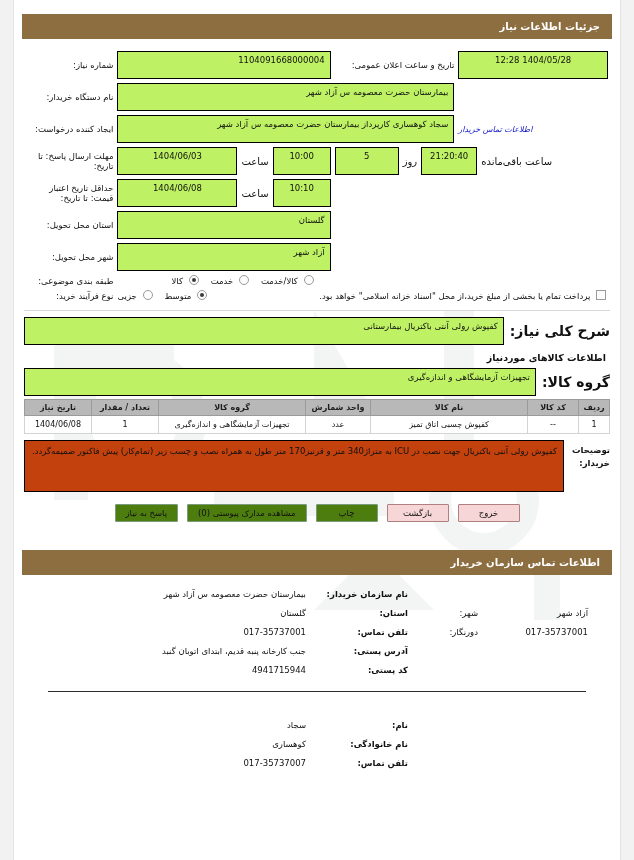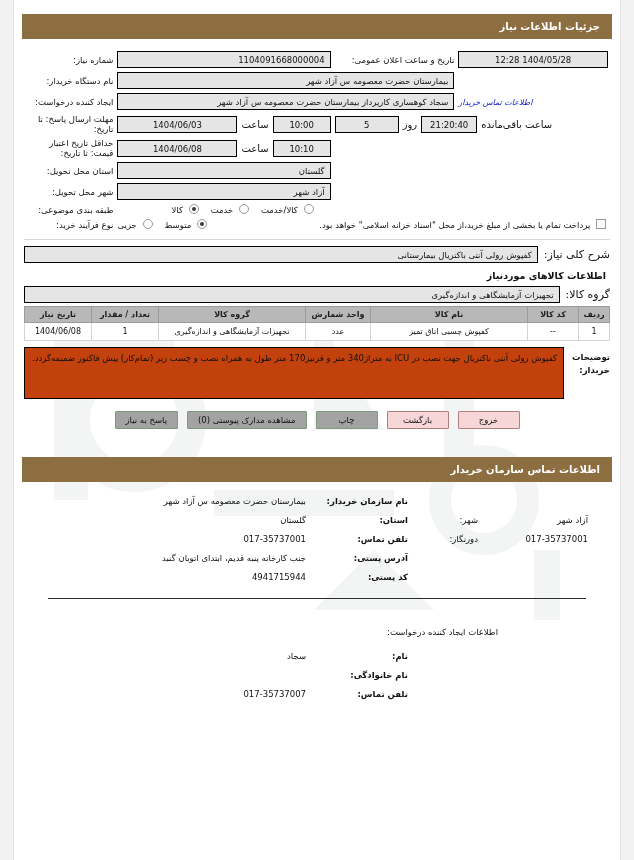--- a/index.html
+++ b/index.html
@@ -39,22 +39,22 @@
 
   .sec{padding:0 10px;}
   table.form{width:100%; border-collapse:collapse;}
   table.form td{vertical-align:middle; padding:2px 2px;}
   .lbl{
     text-align:right; white-space:normal;
     font-size:8.5px; color:#111; width:88px;
     padding-left:4px;
   }
   .fld{
-    border:1px solid #000; background:#e5e5e5;
-    height:17px; line-height:17px;
+    border:1px solid #000; background:#bef264;
+    height:28px; line-height:17px;
     padding:0 5px; text-align:right;
     font-size:8.5px; display:block;
     box-sizing:border-box; overflow:hidden;
     white-space:nowrap;
   }
   .fld.num{text-align:right; direction:ltr;}
   .fld.ctr{text-align:center;}
   .inline{display:flex; align-items:center; gap:4px; justify-content:flex-start;}
   .inline .cap{font-size:10px; white-space:nowrap;}
   .link{color:#1018c8; text-decoration:none; font-size:8px; white-space:nowrap;font-style:italic;}
@@ -72,21 +72,21 @@
     display:inline-block; width:8px; height:8px;
     border:1px solid #9a9a9a; background:#fcfcfc; vertical-align:-1px;
     margin:0 2px 0 3px;
   }
   .optrow{display:flex; align-items:center; justify-content:flex-start; gap:10px; font-size:8.5px;}
   .opt{white-space:nowrap;}
 
   hr.thin{border:0; border-top:1px solid #d8d8d8; margin:7px 0 6px 0;}
 
   .title-row{display:flex; align-items:center; gap:6px; margin:2px 0;}
-  .title-row .t{font-weight:normal; font-size:11px; white-space:nowrap;}
+  .title-row .t{font-weight:bold; font-size:14px; white-space:nowrap;}
   .title-row .f{flex:1;}
 
   .subhead{font-weight:bold; font-size:9.5px; margin:7px 4px 5px 0; text-align:right;}
 
   table.grid{width:100%; border-collapse:collapse; margin-top:3px;
              border:1px solid #9b9b9b;}
   table.grid th{
     background:#b8b8b8; color:#1d1d1d; font-size:8px; font-weight:bold;
     border:1px solid #9b9b9b; padding:3px 2px; text-align:center; white-space:nowrap;
   }
@@ -101,21 +101,21 @@
   .notes .nlbl{font-weight:bold; font-size:8.5px; width:42px; text-align:right; line-height:1.5; padding-top:4px;}
   .notes .nbox{
     flex:1; border:1px solid #000; background:#c2410c;
     min-height:42px; padding:4px 6px; font-size:8.5px;
     line-height:1.55; text-align:justify;
   }
   .notes .nbox .ph{display:block; text-align:center; direction:ltr;}
 
   .btns{display:flex; justify-content:center; align-items:center; gap:9px; margin:12px 0 4px 0;}
   .btn{
-    border:1px solid #7c9a7c; background:#a3a3a3; color:#111;
+    border:1px solid #7c9a7c; background:#4d7c0f; color:#111;
     font-size:8.5px; padding:3px 10px; min-width:40px; text-align:center;
     cursor:pointer; border-radius:1px;
   }
   .btn.red{border-color:#b08080; background:#f6d6d6;}
 
   .info{padding:14px 26px 0 26px; font-size:8.5px;}
   .inforow{display:flex; align-items:baseline; margin-bottom:9px;}
   .inforow .k{font-weight:bold; width:96px; text-align:right; flex:0 0 96px;}
   .inforow .v{flex:1; text-align:right; padding-right:6px;}
   .inforow .k2{font-weight:normal; width:58px; text-align:right; flex:0 0 58px;}
@@ -379,31 +379,31 @@
       <div class="inforow">
         <div style="flex:0 0 186px;"></div>
         <div class="k">کد پستی:</div>
         <div class="v lnum">4941715944</div>
       </div>
     </div>
 
     <hr class="rule">
 
     <div class="info">
-      <div class="infohead" style="padding-right:96px;">اطلاعات ایجاد کننده درخواست:</div>
 
       <div class="inforow">
         <div style="flex:0 0 186px;"></div>
         <div class="k">نام:</div>
         <div class="v">سجاد</div>
       </div>
 
       <div class="inforow">
         <div style="flex:0 0 186px;"></div>
         <div class="k">نام خانوادگی:</div>
+        <div class="v">کوهساری</div>
       </div>
 
       <div class="inforow">
         <div style="flex:0 0 186px;"></div>
         <div class="k">تلفن تماس:</div>
         <div class="v lnum">017-35737007</div>
       </div>
     </div>
 
   </div>

